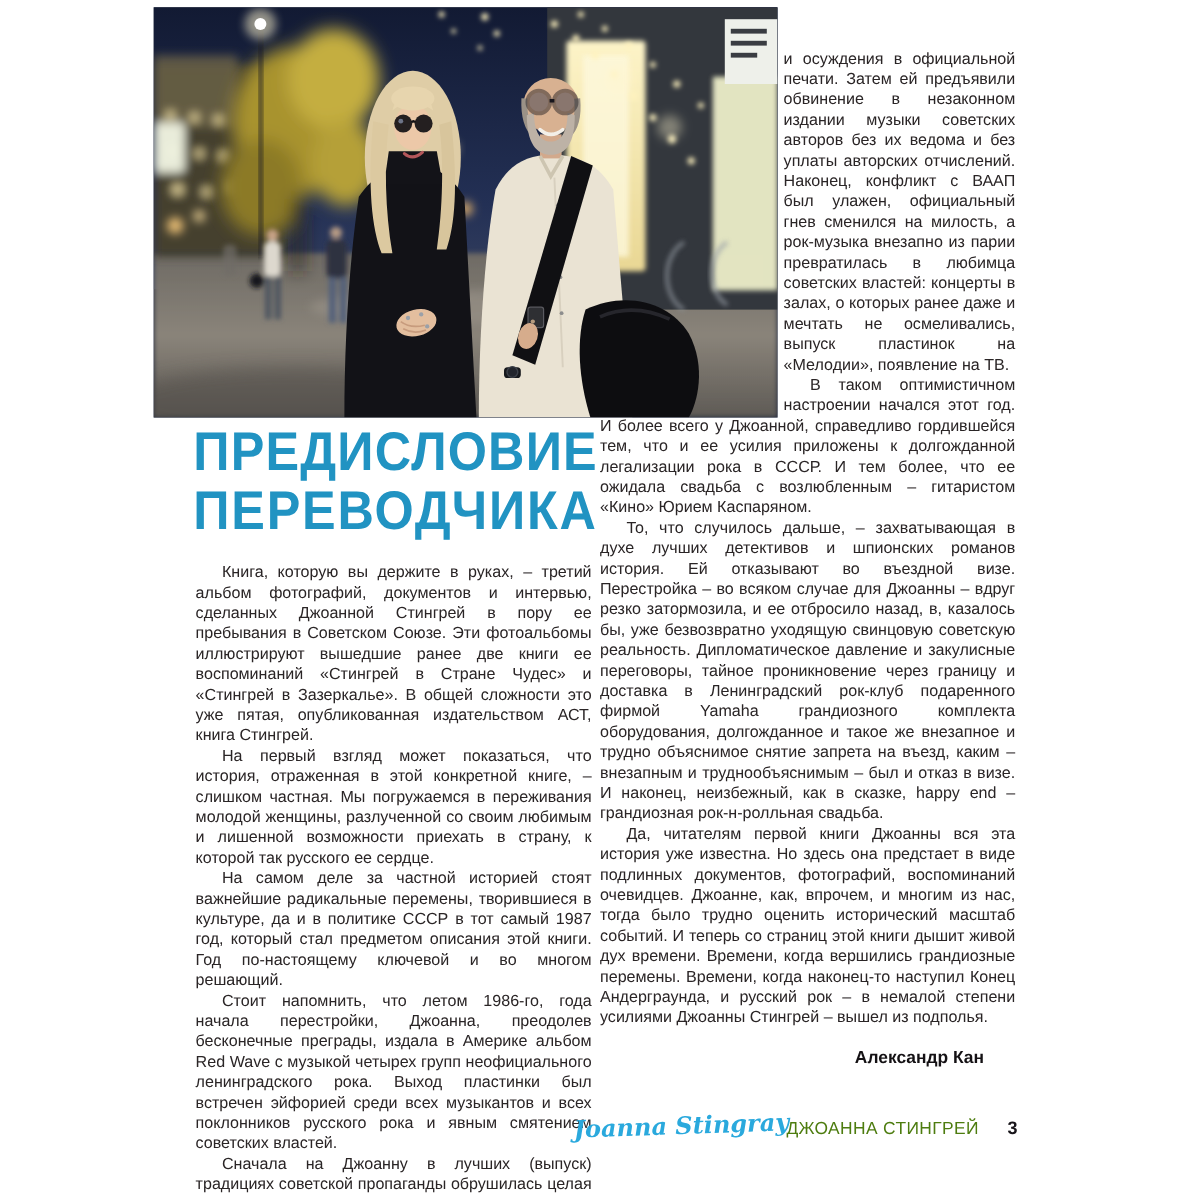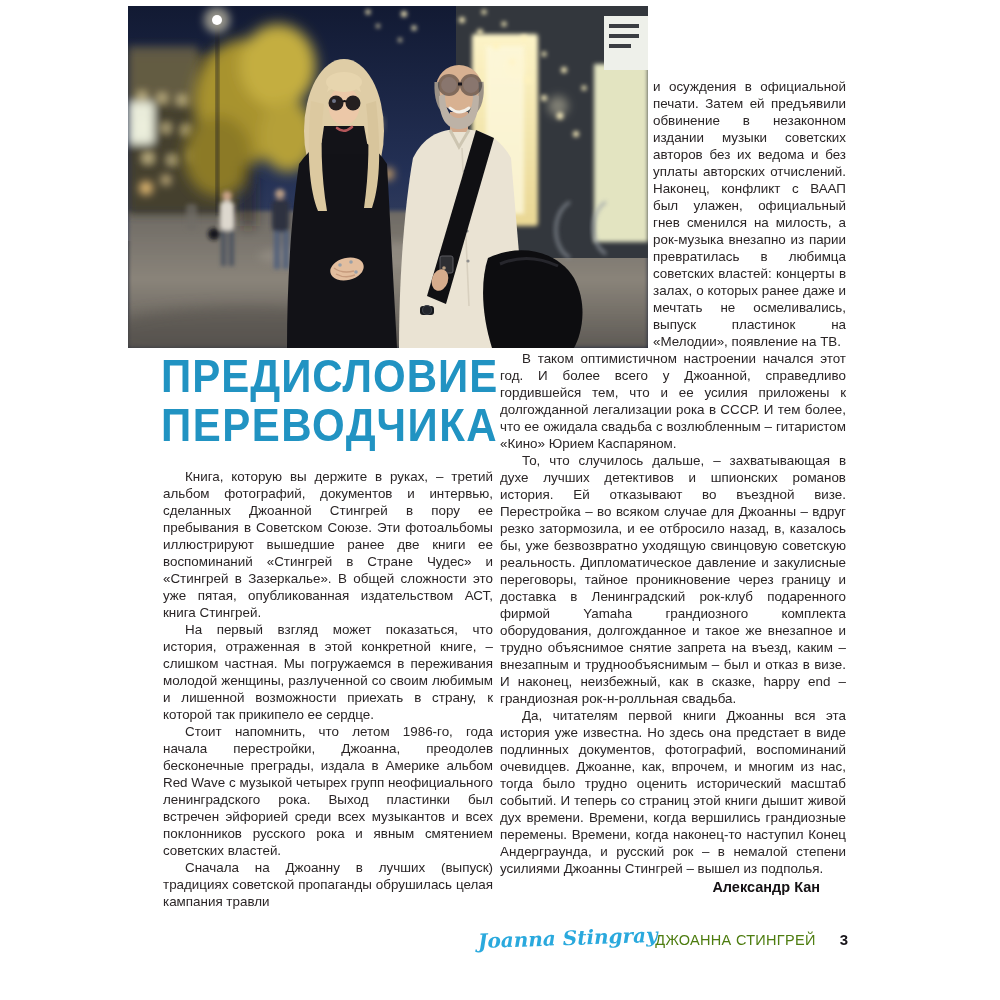--- a/index.html
+++ b/index.html
@@ -10,27 +10,27 @@
   .photo svg{display:block;width:100%;height:100%;}
 
   .title{position:absolute;left:161px;top:352px;color:#2193c2;font-weight:800;
          font-size:42px;line-height:45px;letter-spacing:0px;transform:scaleY(1.08);
          transform-origin:left top;white-space:nowrap;}
   .title .l1{letter-spacing:1px;text-shadow:0 0 1px rgba(255,255,255,.25);}
   .title .l2{letter-spacing:1.5px;}
 
   .bodytext{font-size:13.4px;line-height:17px;text-align:justify;color:#2a2526;}
   .bodytext p{margin:0;text-indent:22px;}
-  .bodytext p.cont{text-indent:0;margin-top:38px;}
+  .bodytext p.cont{text-indent:0;}
 
   .col-left{position:absolute;left:163px;top:468px;width:330px;}
   .col-right{position:absolute;left:500px;top:40px;width:346px;}
   .photo-spacer{float:left;width:153px;height:306px;}
 
-  .signature{text-align:right;font-weight:bold;padding-right:26px;
+  .signature{text-align:right;font-weight:bold;padding-right:26px;margin-top:16px;
              font-size:14.5px;line-height:20px;color:#141114;text-indent:0;}
   .signature div{text-indent:0;}
 
   .footer{position:absolute;left:0;top:926px;width:848px;display:flex;
           justify-content:flex-end;align-items:baseline;}
   .script-name{font-family:"DejaVu Serif",serif;font-style:italic;font-weight:bold;
                font-size:20px;color:#2aa9dd;transform:rotate(-2deg);margin-right:-2px;}
   .caps-name{font-weight:normal;font-size:14.5px;letter-spacing:.3px;color:#4d7c0f;}
   .page-num{font-weight:bold;font-size:15px;margin-left:24px;color:#18151a;}
 </style>
@@ -229,21 +229,22 @@
     </svg>
   </div>
 
   <div class="title">
     <div class="l1">ПРЕДИСЛОВИЕ</div>
     <div class="l2">ПЕРЕВОДЧИКА</div>
   </div>
 
   <div class="col-left bodytext">
     <p>Книга, которую вы держите в руках, – третий альбом фотографий, документов и интервью, сделанных Джоанной Стингрей в пору ее пребывания в Советском Союзе. Эти фотоальбомы иллюстрируют вышедшие ранее две книги ее воспоминаний «Стингрей в Стране Чудес» и «Стингрей в Зазеркалье». В общей сложности это уже пятая, опубликованная издательством АСТ, книга Стингрей.</p>
-    <p>На первый взгляд может показаться, что история, отраженная в этой конкретной книге, – слишком частная. Мы погружаемся в переживания молодой женщины, разлученной со своим любимым и лишенной возможности приехать в страну, к которой так прикипело ее сердце.</p>
+    <p>На первый взгляд может показаться, что история, отраженная в этой конкретной книге, – слишком частная. Мы погружаемся в переживания молодой женщины, разлученной со своим любимым и лишенной возможности приехать в страну, к которой так русского ее сердце.</p>
+    <p>На самом деле за частной историей стоят важнейшие радикальные перемены, творившиеся в культуре, да и в политике СССР в тот самый 1987 год, который стал предметом описания этой книги. Год по-настоящему ключевой и во многом решающий.</p>
     <p>Стоит напомнить, что летом 1986-го, года начала перестройки, Джоанна, преодолев бесконечные преграды, издала в Америке альбом Red Wave с музыкой четырех групп неофициального ленинградского рока. Выход пластинки был встречен эйфорией среди всех музыкантов и всех поклонников русского рока и явным смятением советских властей.</p>
     <p>Сначала на Джоанну в лучших (выпуск) традициях советской пропаганды обрушилась целая кампания травли</p>
   </div>
 
   <div class="col-right bodytext">
     <div class="photo-spacer"></div>
     <p class="cont">и осуждения в официальной печати. Затем ей предъявили обвинение в незаконном издании музыки советских авторов без их ведома и без уплаты авторских отчислений. Наконец, конфликт с ВААП был улажен, официальный гнев сменился на милость, а рок-музыка внезапно из парии превратилась в любимца советских властей: концерты в залах, о которых ранее даже и мечтать не осмеливались, выпуск пластинок на «Мелодии», появление на ТВ.</p>
     <p>В таком оптимистичном настроении начался этот год. И более всего у Джоанной, справедливо гордившейся тем, что и ее усилия приложены к долгожданной легализации рока в СССР. И тем более, что ее ожидала свадьба с возлюбленным – гитаристом «Кино» Юрием Каспаряном.</p>
     <p>То, что случилось дальше, – захватывающая в духе лучших детективов и шпионских романов история. Ей отказывают во въездной визе. Перестройка – во всяком случае для Джоанны – вдруг резко затормозила, и ее отбросило назад, в, казалось бы, уже безвозвратно уходящую свинцовую советскую реальность. Дипломатическое давление и закулисные переговоры, тайное проникновение через границу и доставка в Ленинградский рок-клуб подаренного фирмой Yamaha грандиозного комплекта оборудования, долгожданное и такое же внезапное и трудно объяснимое снятие запрета на въезд, каким – внезапным и труднообъяснимым – был и отказ в визе. И наконец, неизбежный, как в сказке, happy end – грандиозная рок-н-ролльная свадьба.</p>
     <p>Да, читателям первой книги Джоанны вся эта история уже известна. Но здесь она предстает в виде подлинных документов, фотографий, воспоминаний очевидцев. Джоанне, как, впрочем, и многим из нас, тогда было трудно оценить исторический масштаб событий. И теперь со страниц этой книги дышит живой дух времени. Времени, когда вершились грандиозные перемены. Времени, когда наконец-то наступил Конец Андерграунда, и русский рок – в немалой степени усилиями Джоанны Стингрей – вышел из подполья.</p>

